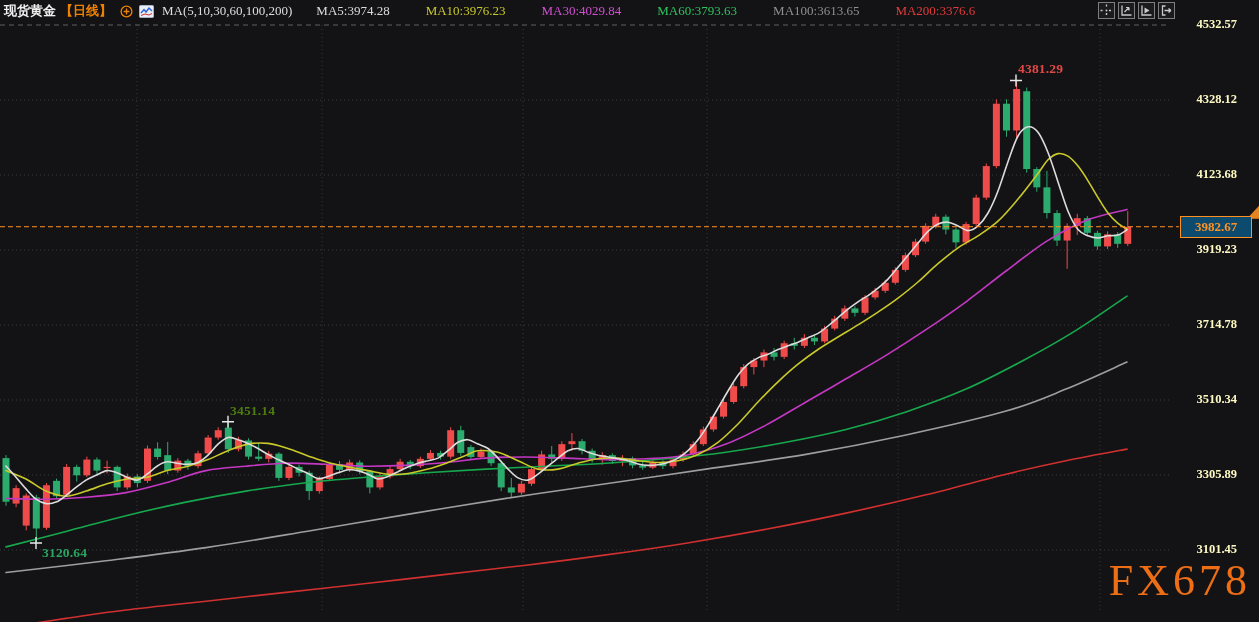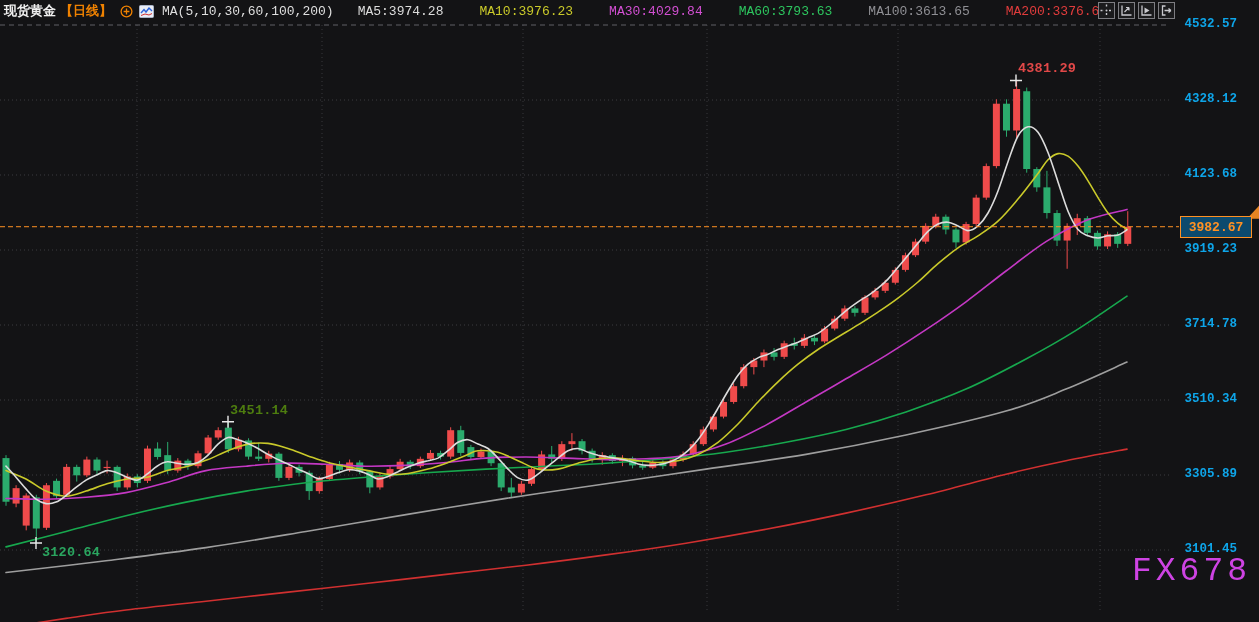--- a/index.html
+++ b/index.html
@@ -1,42 +1,42 @@
 <!DOCTYPE html>
 <html><head>
 <meta charset="utf-8">
 <style>
   html,body{margin:0;padding:0;background:#131315;}
   #app{position:relative;width:1259px;height:622px;background:#131315;overflow:hidden;
-       font-family:Liberation Mono, monospace;-webkit-font-smoothing:antialiased;}
+       font-family:Liberation Serif, serif;-webkit-font-smoothing:antialiased;}
   #chart-svg{position:absolute;left:0;top:0;}
   
   #header{position:absolute;left:4px;top:2px;height:18px;display:flex;align-items:center;
           white-space:nowrap;font-size:13px;color:#e4e4e4;z-index:5;}
   #header .sym{font-weight:bold;color:#efefef;}
   #header .period{font-weight:bold;color:#f08200;margin-left:4px;}
   #header .plus-ico{margin:0 6px 0 8px;display:inline-flex;}
   #header .mini-ico{margin-right:8px;display:inline-flex;}
   #header .ma-caption{color:#dfdfdf;}
   .ma-item{margin-right:12px;font-size:13px;margin-left:24px;}
   
   #toolbar{position:absolute;left:1098px;top:2px;display:flex;gap:3px;z-index:5;}
   .tool-btn{width:17px;height:17px;border:1px solid #7d7d82;box-sizing:border-box;
             background:#1b1b1d;display:flex;align-items:center;justify-content:center;}
   
   .ylab{position:absolute;right:22px;width:70px;text-align:right;font-size:12.5px;
-        font-weight:bold;color:#0ea5e9;z-index:3;}
+        font-weight:bold;color:#fef9c3;z-index:3;}
   
   .anno{position:absolute;font-size:13.5px;font-weight:bold;z-index:4;letter-spacing:.2px;}
   
   #price-tag{position:absolute;left:1180px;width:70px;height:20px;border:1px solid #ff9123;
              background:#0c4a6e;color:#ff9123;font-size:13px;font-weight:bold;
              display:flex;align-items:center;justify-content:center;z-index:6;}
   
-  #watermark{position:absolute;right:8px;bottom:32px;font-size:33px;color:#d946ef;
+  #watermark{position:absolute;right:8px;bottom:16px;font-size:44px;color:#f97316;
              letter-spacing:4px;opacity:.95;z-index:2;}
 </style>
 </head>
 <body>
 
 <div id="app">
 
   <svg id="chart-svg" width="1259" height="622">
       <defs>
         <clipPath id="plotclip">

